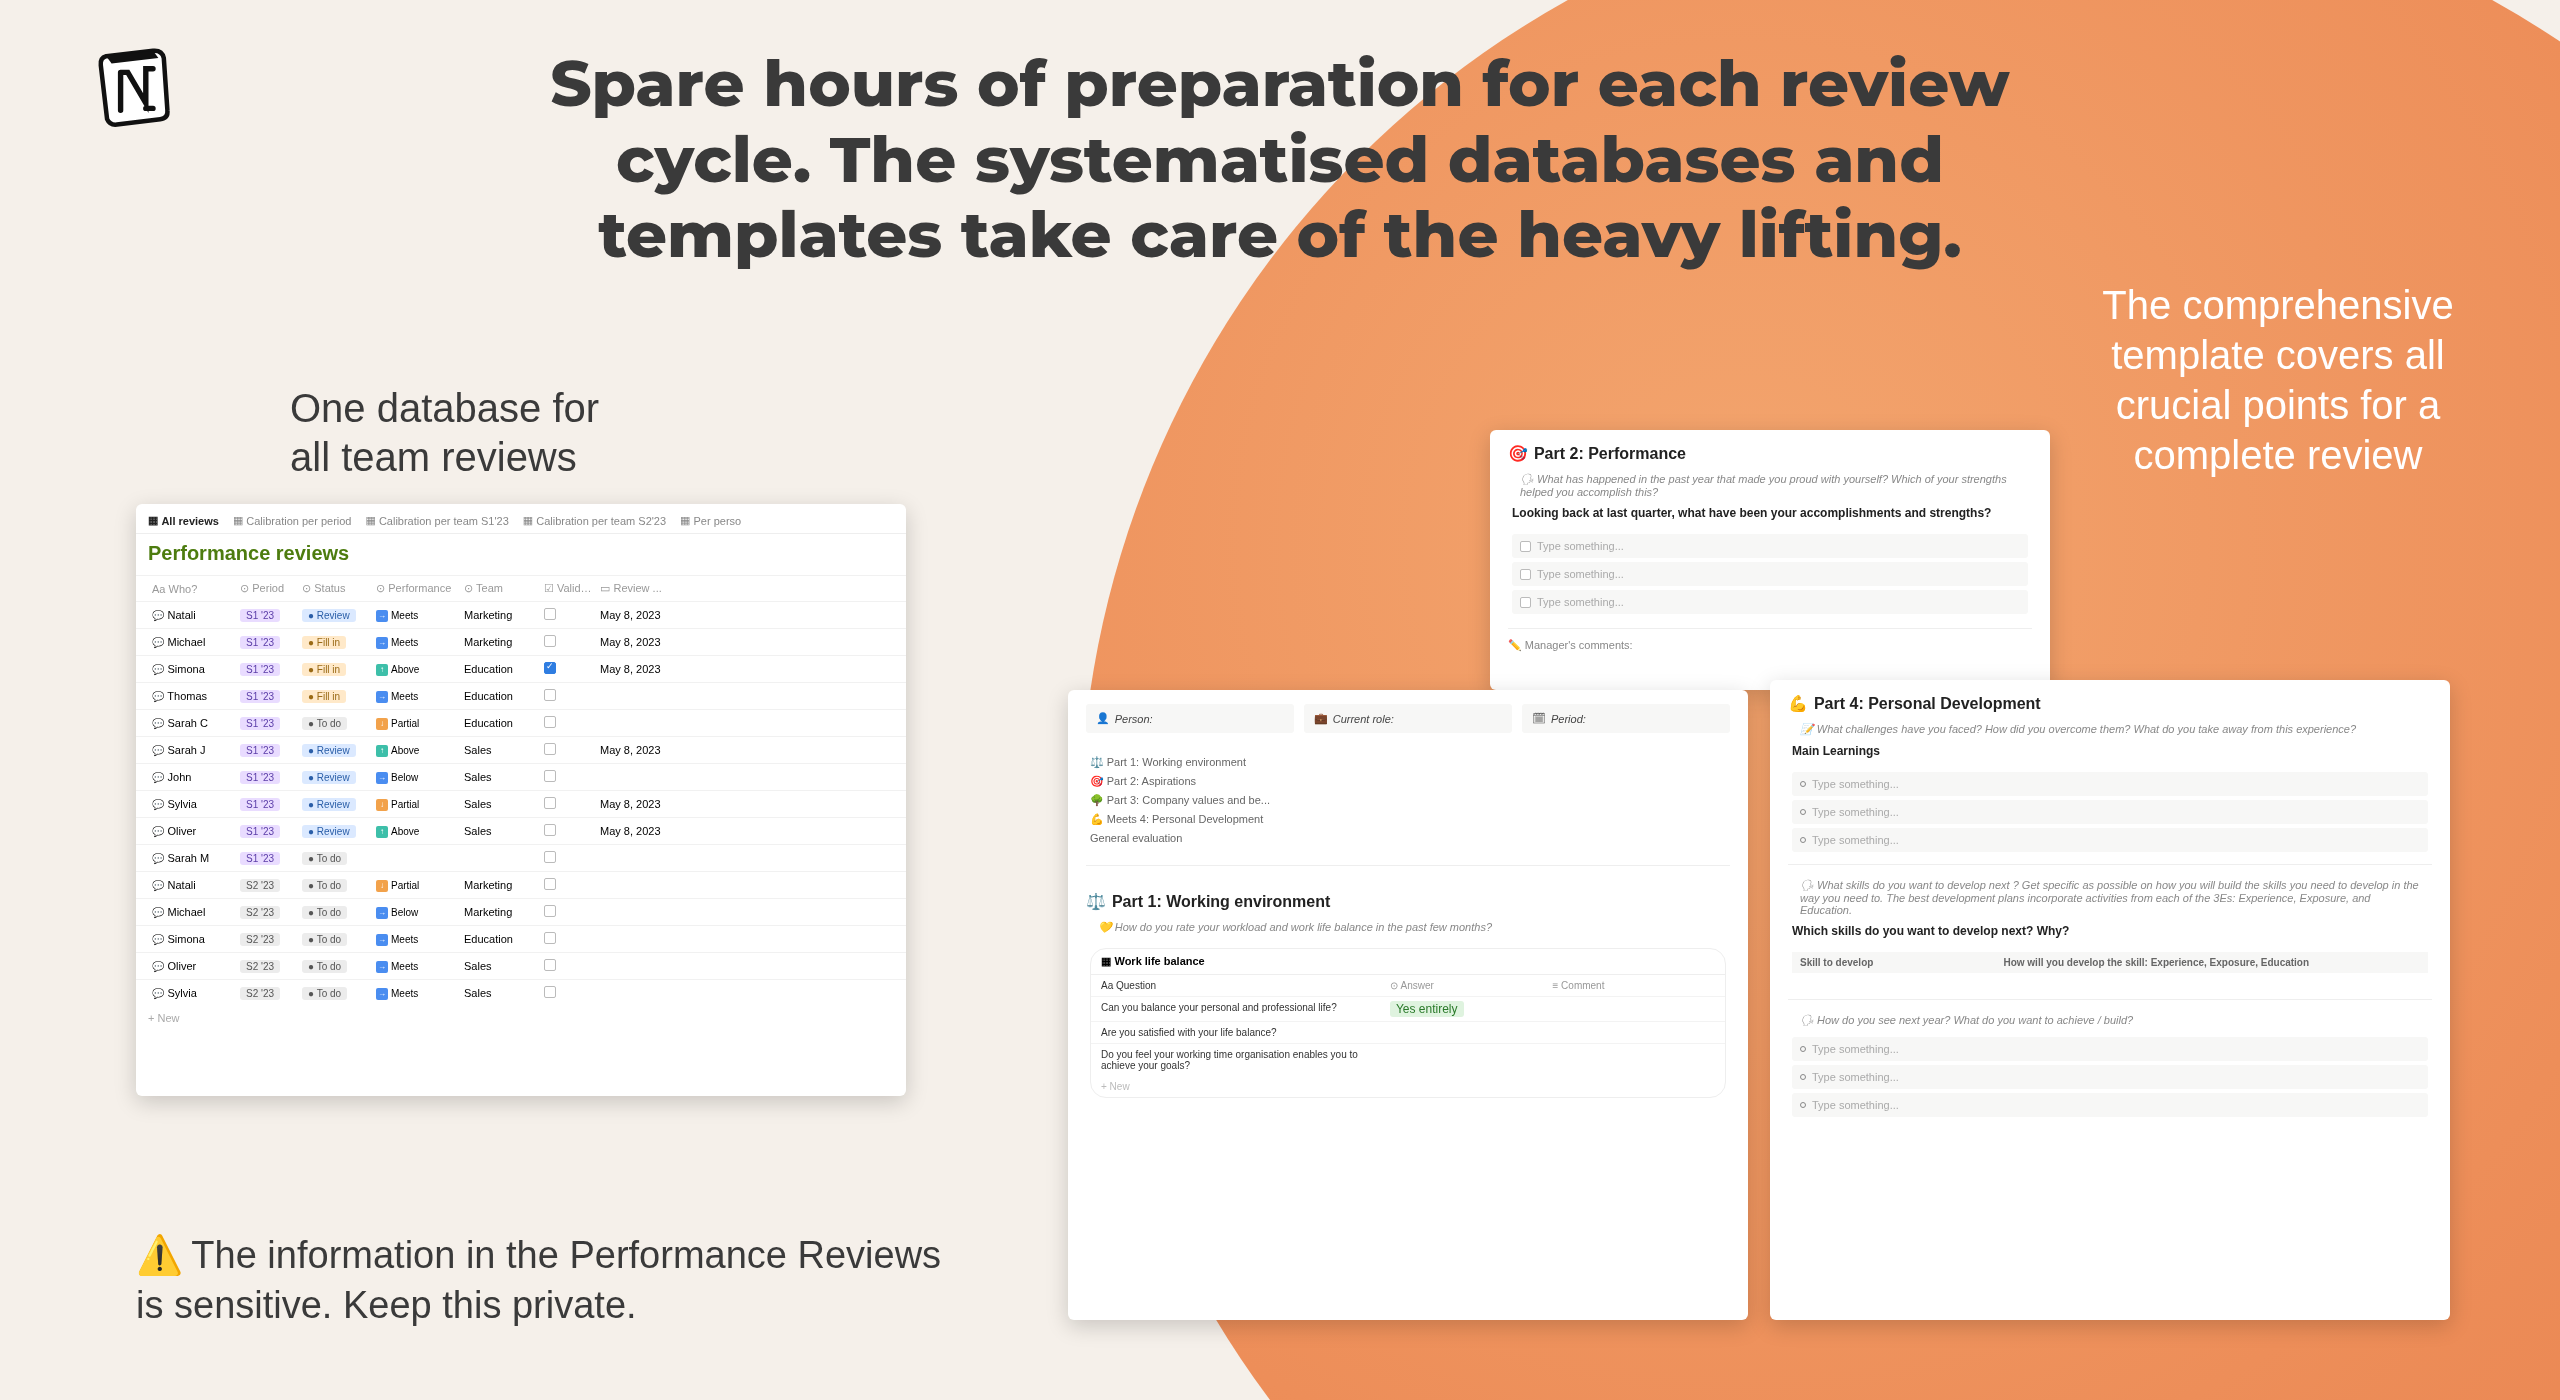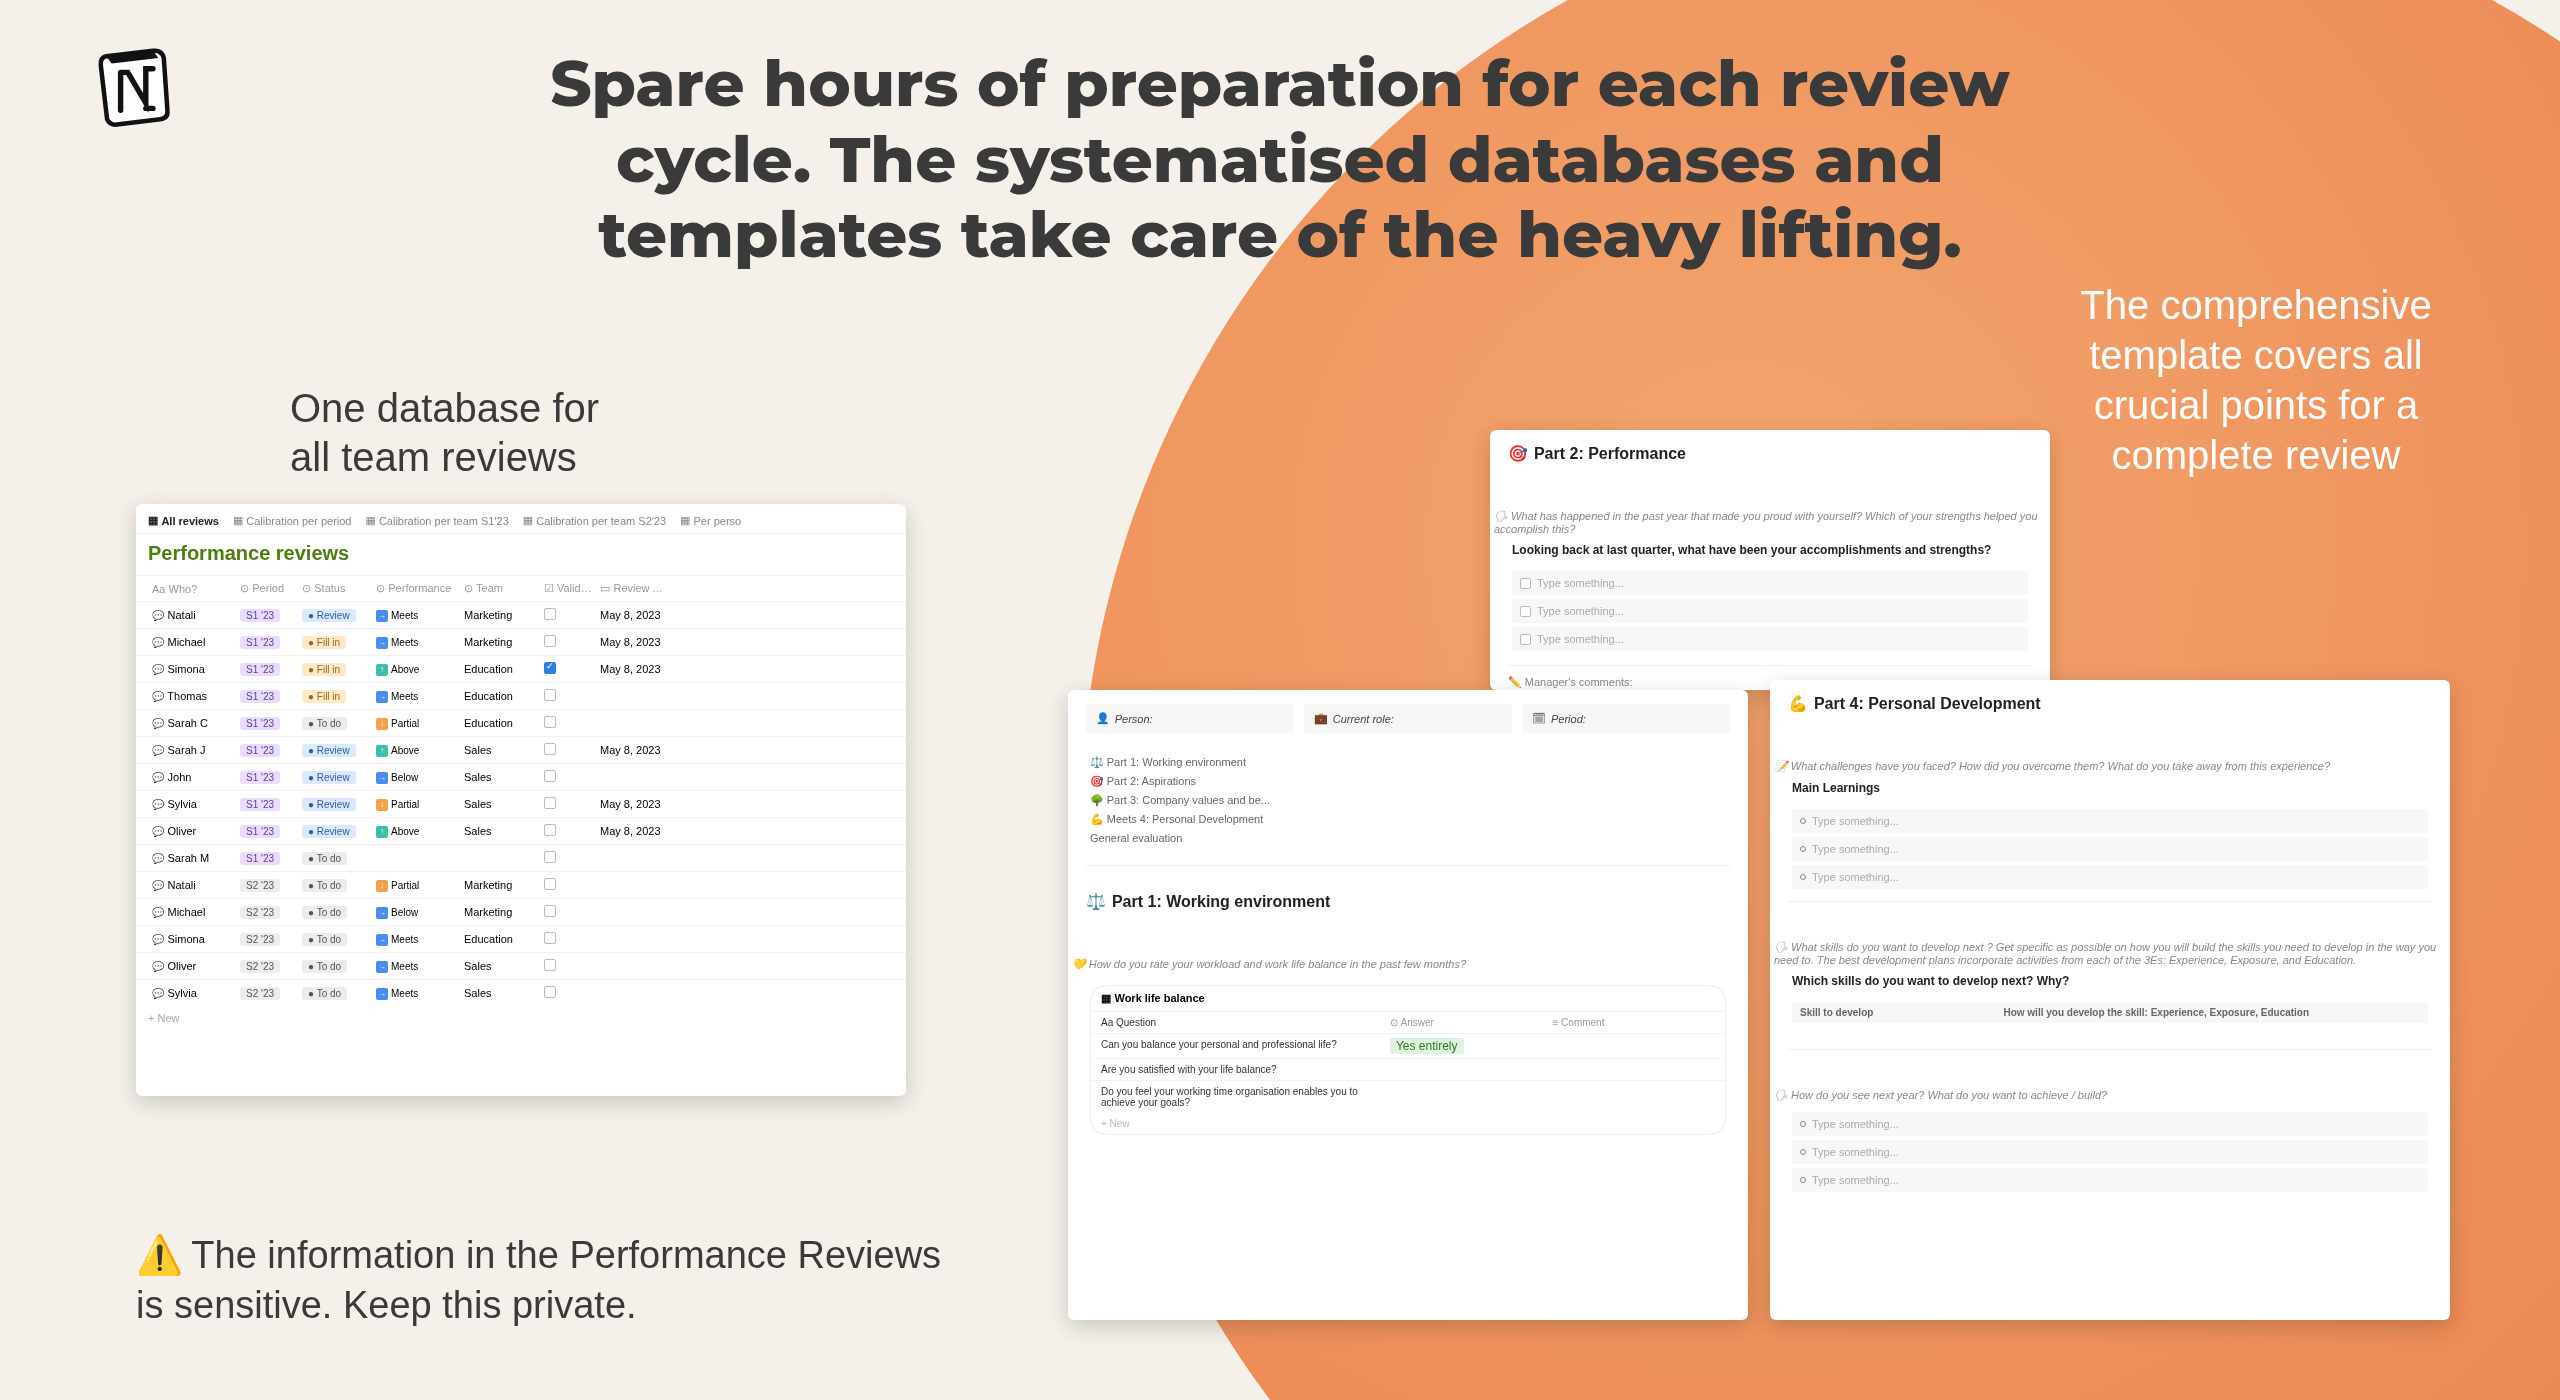--- a/index.html
+++ b/index.html
@@ -23,21 +23,21 @@
     font-weight: 800; font-size: 64px; line-height: 1.18;
     color: #3a3a3a; z-index: 5;
     font-family: "Montserrat", -apple-system, sans-serif;
   }
 
   .caption-left {
     position: absolute; top: 384px; left: 290px;
     font-size: 40px; font-weight: 500; color: #3a3a3a; line-height: 1.22; z-index: 5;
   }
   .caption-right {
-    position: absolute; top: 280px; right: 94px; width: 420px;
+    position: absolute; top: 280px; right: 72px; width: 420px;
     font-size: 40px; font-weight: 500; color: #fff; text-align: center; line-height: 1.25; z-index: 5;
   }
   .warning {
     position: absolute; bottom: 70px; left: 136px; width: 830px;
     font-size: 38px; font-weight: 500; color: #3a3a3a; line-height: 1.3; z-index: 5;
   }
   .warning .warn-icon { margin-right: 8px; }
 
   
   .panel {
@@ -68,21 +68,21 @@
   .perf-tag { display: inline-flex; align-items: center; gap: 3px; font-size: 10px; }
   .sq { display:inline-flex; width:12px; height:12px; align-items:center; justify-content:center; font-size:8px; color:#fff; border-radius:2px; }
   .sq-blue{background:#4a8df0;} .sq-teal{background:#3dbfa9;} .sq-orange{background:#f2a24b;}
   .chk { width:12px; height:12px; border:1.3px solid #bbb; border-radius:2px; display:inline-block; }
   .chk.on { background:#2f7de1; border-color:#2f7de1; position:relative; }
   .chk.on::after { content:"✓"; color:#fff; font-size:9px; position:absolute; top:-2px; left:1px; }
   .db-new { padding: 6px 12px; color:#aaa; font-size: 11px; }
 
   
   .sec-title { display:flex; align-items:center; gap:6px; padding: 14px 18px 8px; font-size:16px; font-weight:700; color:#222; }
-  .sec-sub { padding: 2px 4px 6px; font-size:11px; color:#888; font-style: italic; margin-top: 37px; }
+  .sec-sub { padding: 2px 30px 6px; font-size:11px; color:#888; font-style: italic; }
   .sec-q { padding: 2px 22px 10px; font-size:12px; font-weight:600; color:#222; }
   .inp-row { margin: 4px 22px; background:#f7f7f6; border-radius:3px; padding:6px 8px; display:flex; align-items:center; gap:6px; font-size:11px; color:#aaa; }
   .inp-row .cb { width:11px; height:11px; border:1.3px solid #bbb; border-radius:2px; background:#fff; }
   .mgr { margin: 14px 18px 0; border-top:1px solid #eee; padding-top:10px; font-size:11px; color:#888; }
   .hr { height:1px; background:#eee; margin: 12px 18px; }
 
   .meta-row { display:flex; gap:10px; padding: 14px 18px; }
   .meta-box { flex:1; background:#f7f7f6; border-radius:3px; padding:8px 10px; font-size:11px; color:#444; display:flex; align-items:center; gap:5px; }
   .toc { padding: 6px 22px; font-size:11px; color:#666; }
   .toc div { padding: 3px 0; }

